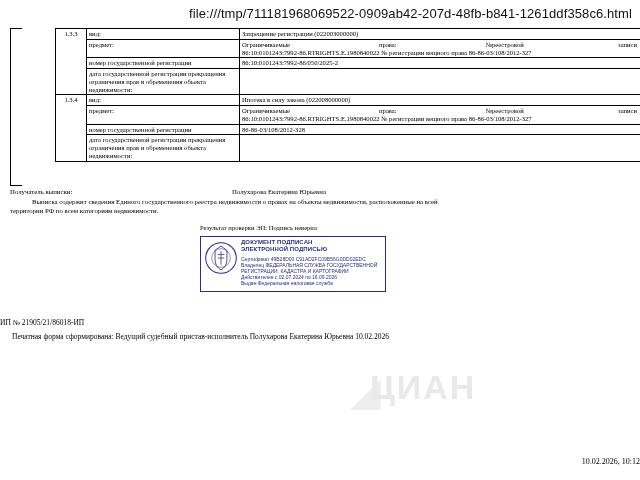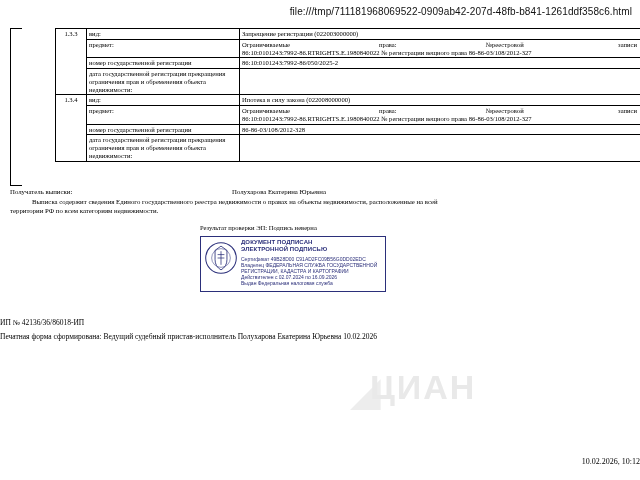--- a/index.html
+++ b/index.html
@@ -17,21 +17,21 @@
   }
   .page {
     position: absolute;
     inset: 0;
   }
   .url-bar {
     position: absolute;
     top: 6px;
     right: 8px;
     font-family: "Liberation Sans", sans-serif;
-    font-size: 10px;
+    font-size: 13px;
     color: #111;
     letter-spacing: 0.1px;
   }
   
   .frame-left {
     position: absolute;
     left: 10px;
     top: 28px;
     width: 1px;
     height: 158px;
@@ -151,20 +151,21 @@
     position: absolute;
     left: 0px;
     top: 318px;
     font-size: 7.5px;
   }
   .printed {
     position: absolute;
     left: 0px;
     top: 332px;
     font-size: 7.5px;
+    padding-left: 12px;
   }
   .footer-date {
     position: absolute;
     right: 0;
     bottom: 14px;
     font-size: 8px;
   }
   .watermark {
     position: absolute;
     left: 370px;
@@ -287,20 +288,20 @@
       <div class="stamp-title">ЭЛЕКТРОННОЙ ПОДПИСЬЮ</div>
       <div style="height:3px;"></div>
       <div class="stamp-line">Сертификат 49B28D00 C91AD2FC09B56G0DD02EDC</div>
       <div class="stamp-line">Владелец ФЕДЕРАЛЬНАЯ СЛУЖБА ГОСУДАРСТВЕННОЙ</div>
       <div class="stamp-line">РЕГИСТРАЦИИ, КАДАСТРА И КАРТОГРАФИИ</div>
       <div class="stamp-line">Действителен с 02.07.2024 по 16.09.2026</div>
       <div class="stamp-line">Выдан Федеральная налоговая служба</div>
     </div>
   </div>
 
-  <div class="ip-no">ИП № 42136/36/86018-ИП</div>
+  <div class="ip-no">ИП № 21905/21/86018-ИП</div>
   <div class="printed">Печатная форма сформирована: Ведущий судебный пристав-исполнитель Полухарова Екатерина Юрьевна 10.02.2026</div>
 
   <div class="wm-mark">◢</div>
   <div class="watermark">ЦИАН</div>
 
   <div class="footer-date">10.02.2026, 10:12</div>
 </div>
 
 </body></html>

